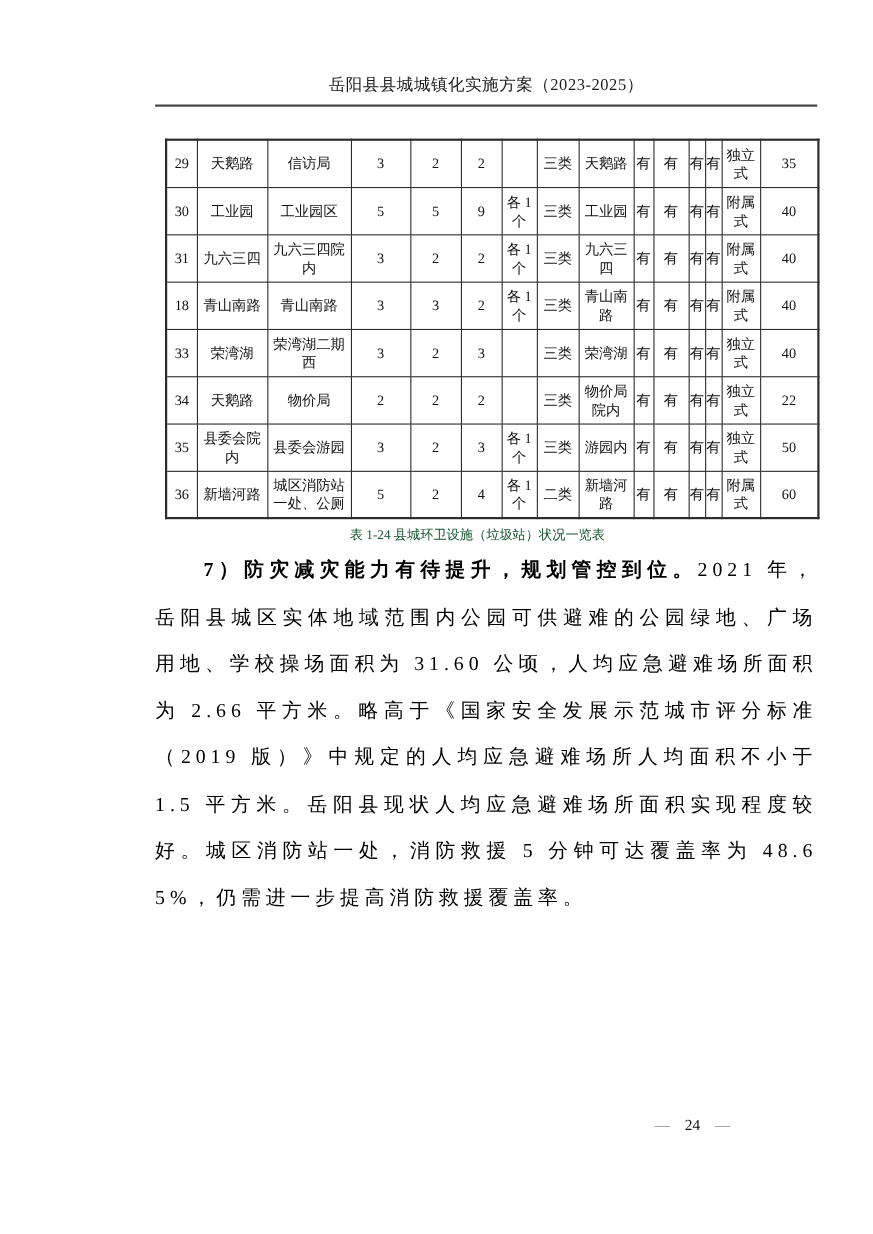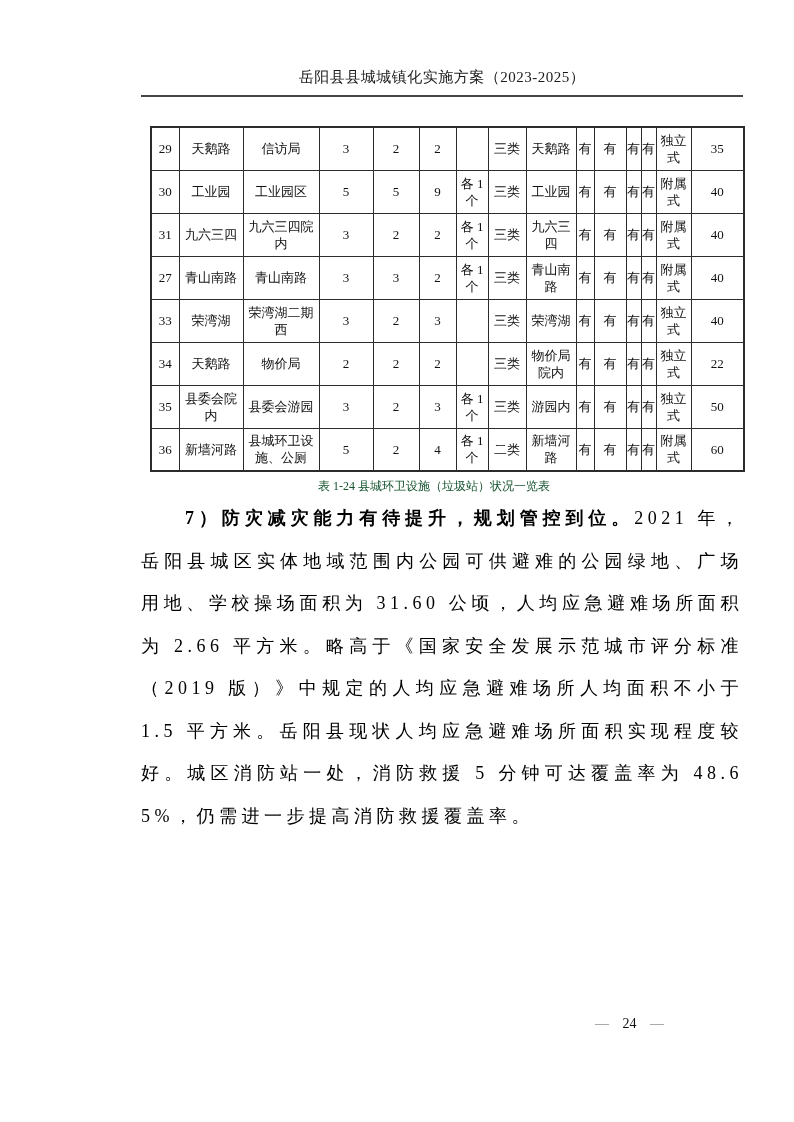--- a/index.html
+++ b/index.html
@@ -179,21 +179,21 @@
           <td>三类</td>
           <td>九六三四</td>
           <td>有</td>
           <td>有</td>
           <td>有</td>
           <td>有</td>
           <td>附属式</td>
           <td>40</td>
         </tr>
         <tr>
-          <td>27</td>
+          <td>18</td>
           <td>青山南路</td>
           <td>青山南路</td>
           <td>3</td>
           <td>3</td>
           <td>2</td>
           <td>各 1 个</td>
           <td>三类</td>
           <td>青山南路</td>
           <td>有</td>
           <td>有</td>
@@ -249,21 +249,21 @@
           <td>有</td>
           <td>有</td>
           <td>有</td>
           <td>有</td>
           <td>独立式</td>
           <td>50</td>
         </tr>
         <tr>
           <td>36</td>
           <td>新墙河路</td>
-          <td>县城环卫设施、公厕</td>
+          <td>城区消防站一处、公厕</td>
           <td>5</td>
           <td>2</td>
           <td>4</td>
           <td>各 1 个</td>
           <td>二类</td>
           <td>新墙河路</td>
           <td>有</td>
           <td>有</td>
           <td>有</td>
           <td>有</td>

